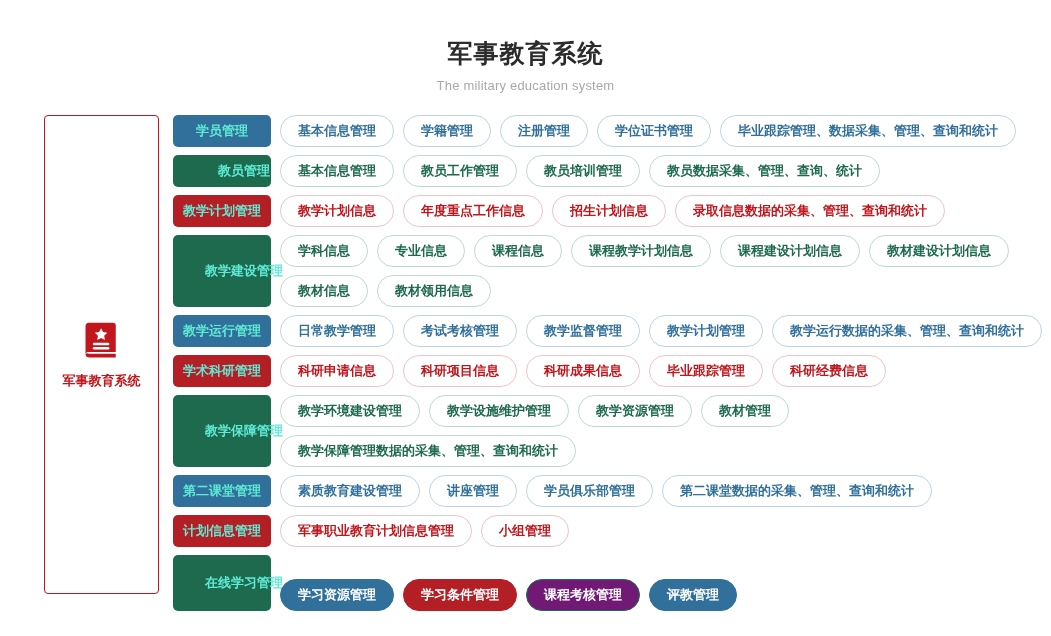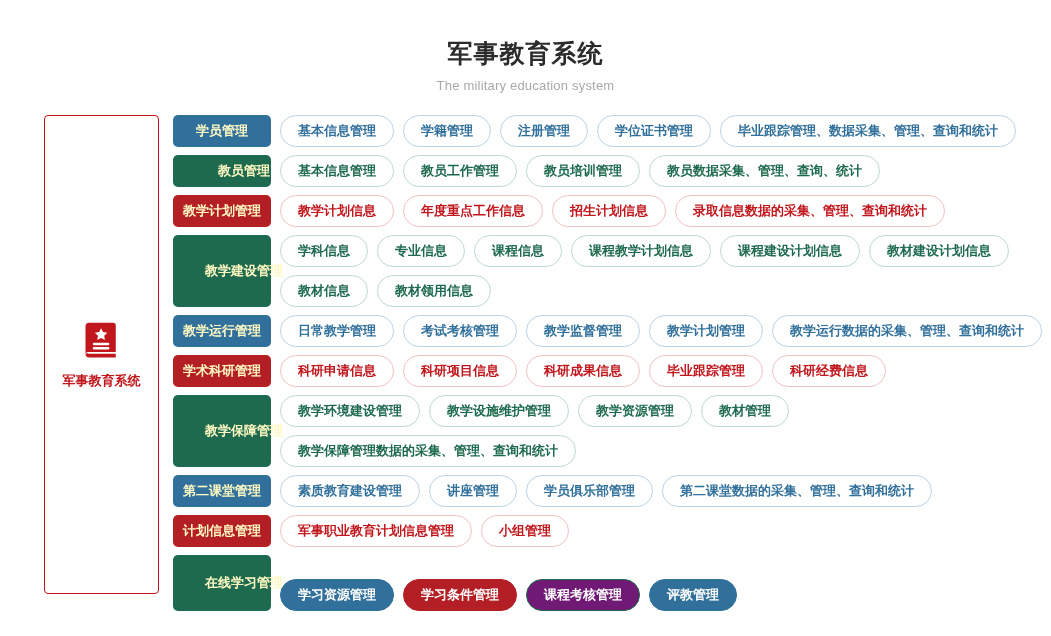--- a/index.html
+++ b/index.html
@@ -66,21 +66,21 @@
   .row {
     display: flex;
     align-items: stretch;
     margin-bottom: 8px;
   }
   .cat-btn {
     flex: 0 0 98px;
     width: 98px;
     min-height: 32px;
     border-radius: 5px;
-    color: #fef9c3;
+    color: #5eead4;
     font-size: 13px;
     font-weight: bold;
     display: flex;
     align-items: center;
     justify-content: center;
     text-align: center;
     line-height: 1.2;
     padding: 4px 2px;
     white-space: nowrap;
   }

